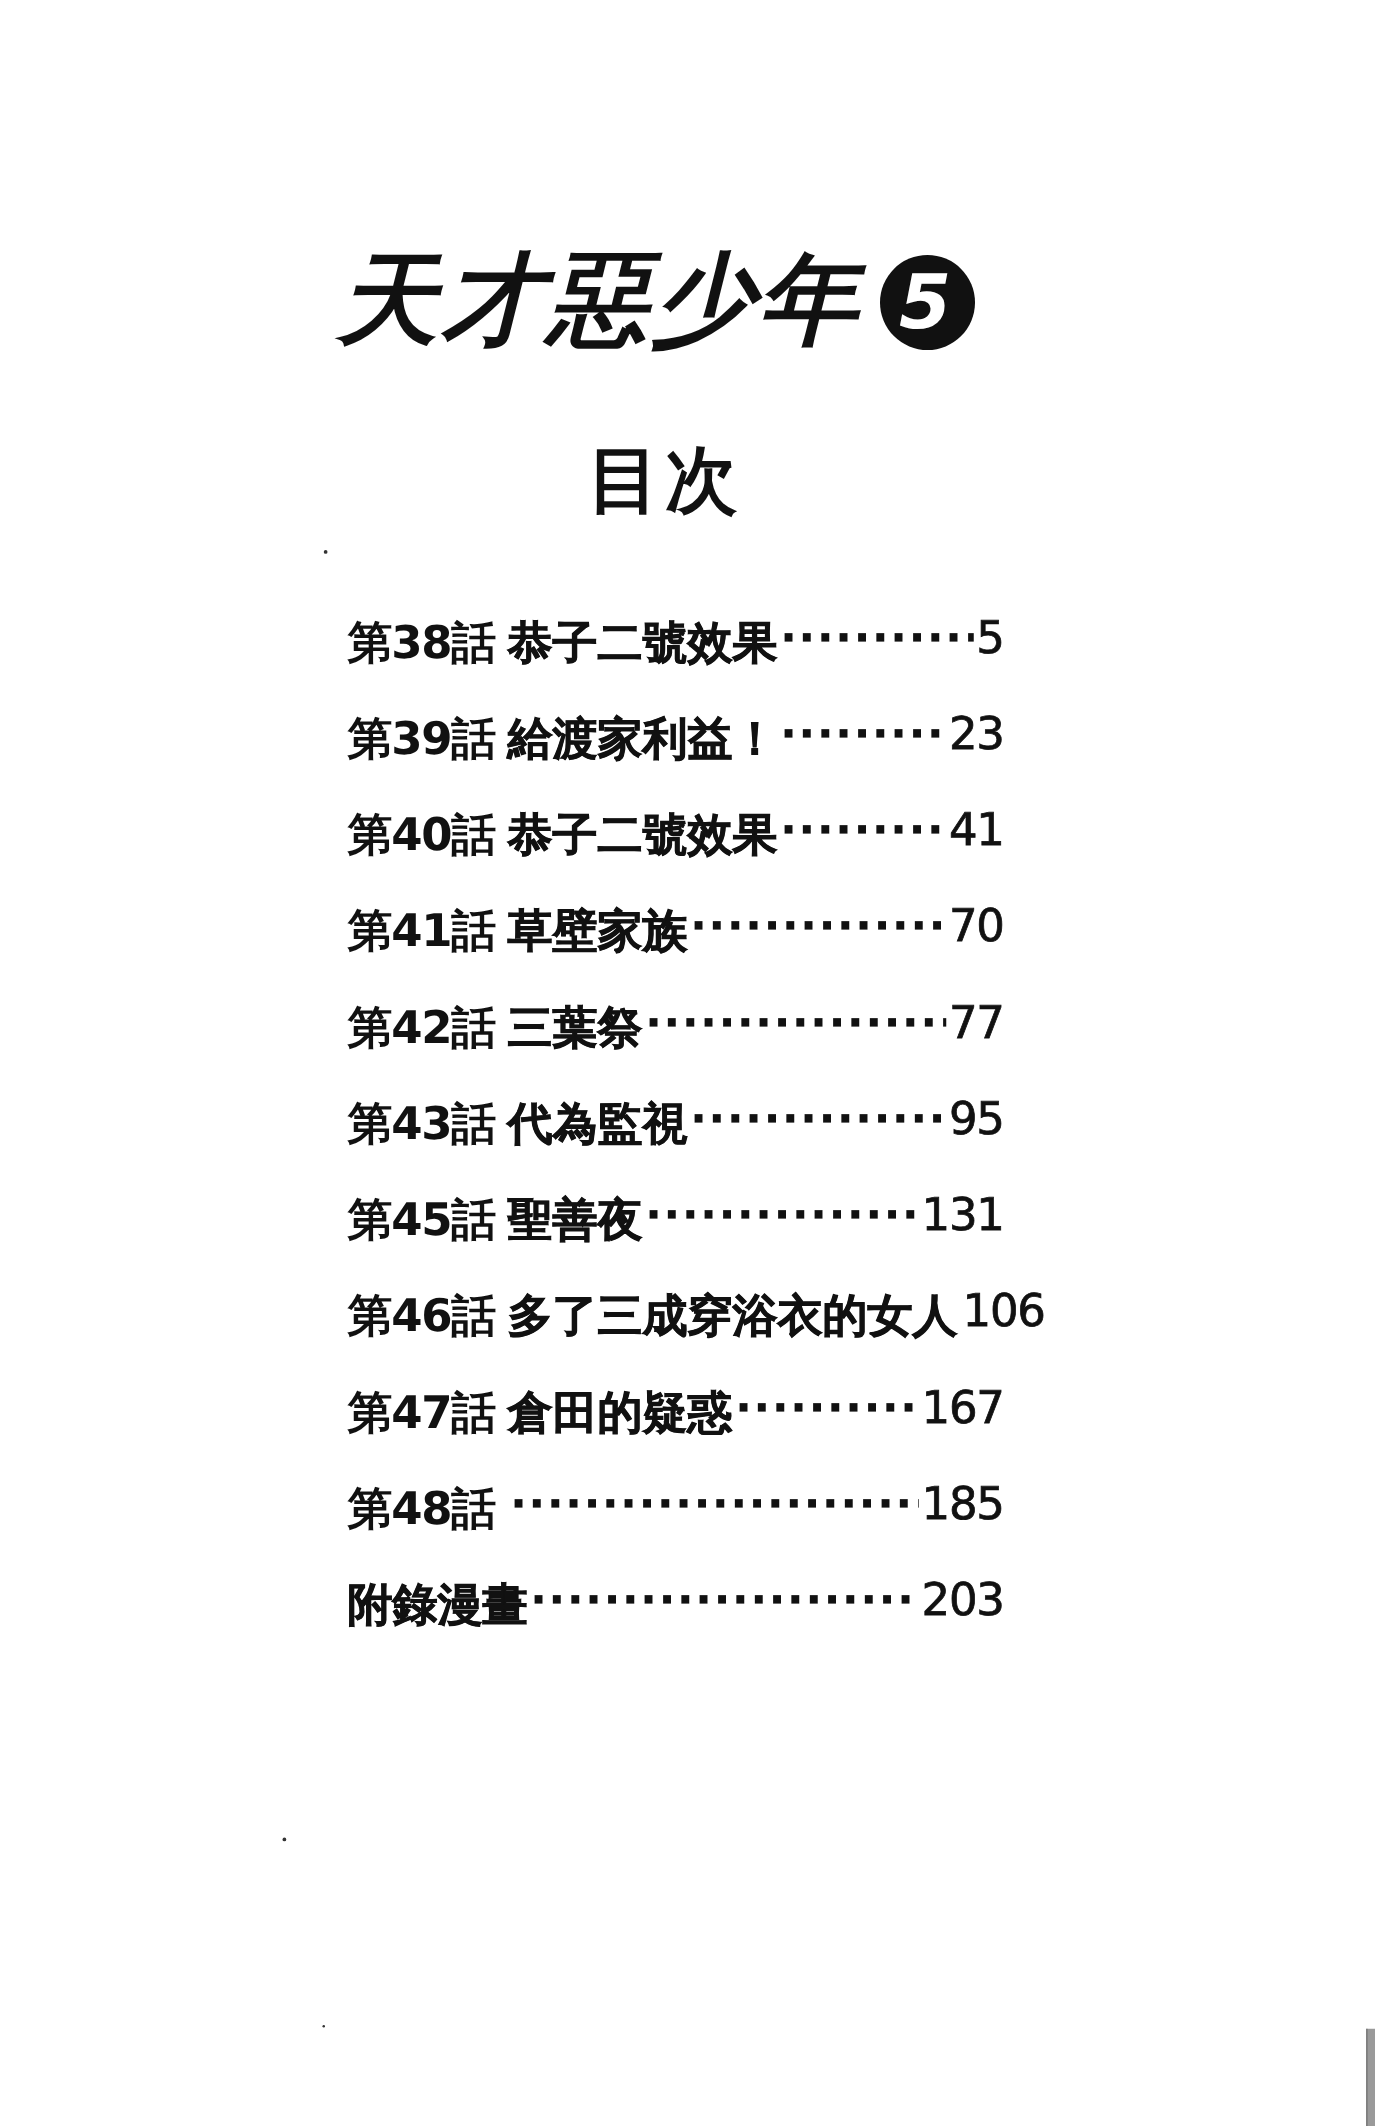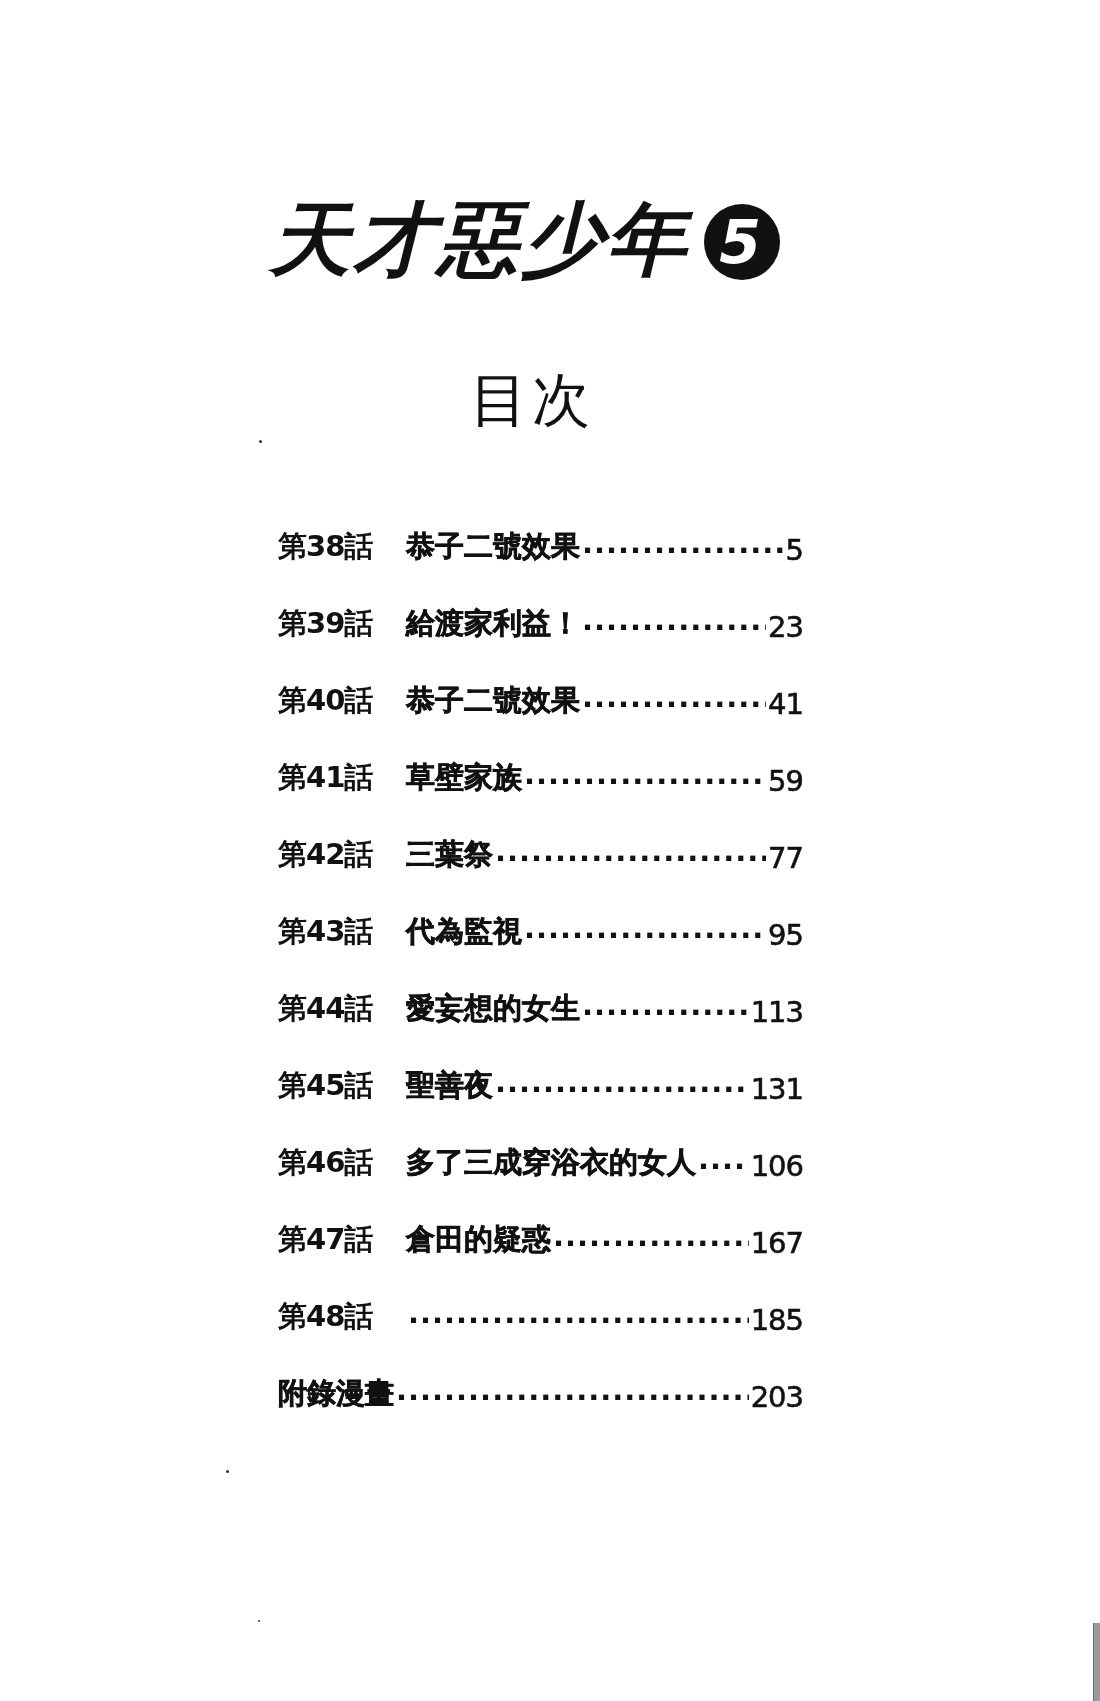--- a/index.html
+++ b/index.html
@@ -38,36 +38,35 @@
     text-align: center;
     vertical-align: top;
     margin-left: 14px;
     margin-top: 4px;
   }
   .subtitle {
     position: absolute;
     left: 470px;
     top: 355px;
     font-size: 58px;
-    font-weight: normal;
+    font-weight: bold;
     letter-spacing: 4px;
     line-height: 1;
-    margin-top: 16px;
   }
   .toc {
     position: absolute;
     left: 278px;
     top: 490px;
     width: 525px;
   }
   .toc-row {
     height: 77px;
     display: flex;
-    align-items: flex-end;
-    font-size: 29px;
+    align-items: flex-start;
+    font-size: 36px;
     font-weight: bold;
     white-space: nowrap;
   }
   .toc-row .ch {
     width: 128px;
     flex: 0 0 128px;
     letter-spacing: -1px;
   }
   .toc-row .name {
     flex: 0 0 auto;
@@ -133,39 +132,33 @@
   <div class="toc-row">
     <span class="ch">第40話</span>
     <span class="name">恭子二號效果</span>
     <span class="dots"></span>
     <span class="page">41</span>
   </div>
   <div class="toc-row">
     <span class="ch">第41話</span>
     <span class="name">草壁家族</span>
     <span class="dots"></span>
-    <span class="page">59</span>
+    <span class="page">70</span>
   </div>
   <div class="toc-row">
     <span class="ch">第42話</span>
     <span class="name">三葉祭</span>
     <span class="dots"></span>
     <span class="page">77</span>
   </div>
   <div class="toc-row">
     <span class="ch">第43話</span>
     <span class="name">代為監視</span>
     <span class="dots"></span>
     <span class="page">95</span>
-  </div>
-  <div class="toc-row">
-    <span class="ch">第44話</span>
-    <span class="name">愛妄想的女生</span>
-    <span class="dots"></span>
-    <span class="page">113</span>
   </div>
   <div class="toc-row">
     <span class="ch">第45話</span>
     <span class="name">聖善夜</span>
     <span class="dots"></span>
     <span class="page">131</span>
   </div>
   <div class="toc-row">
     <span class="ch">第46話</span>
     <span class="name">多了三成穿浴衣的女人</span>

